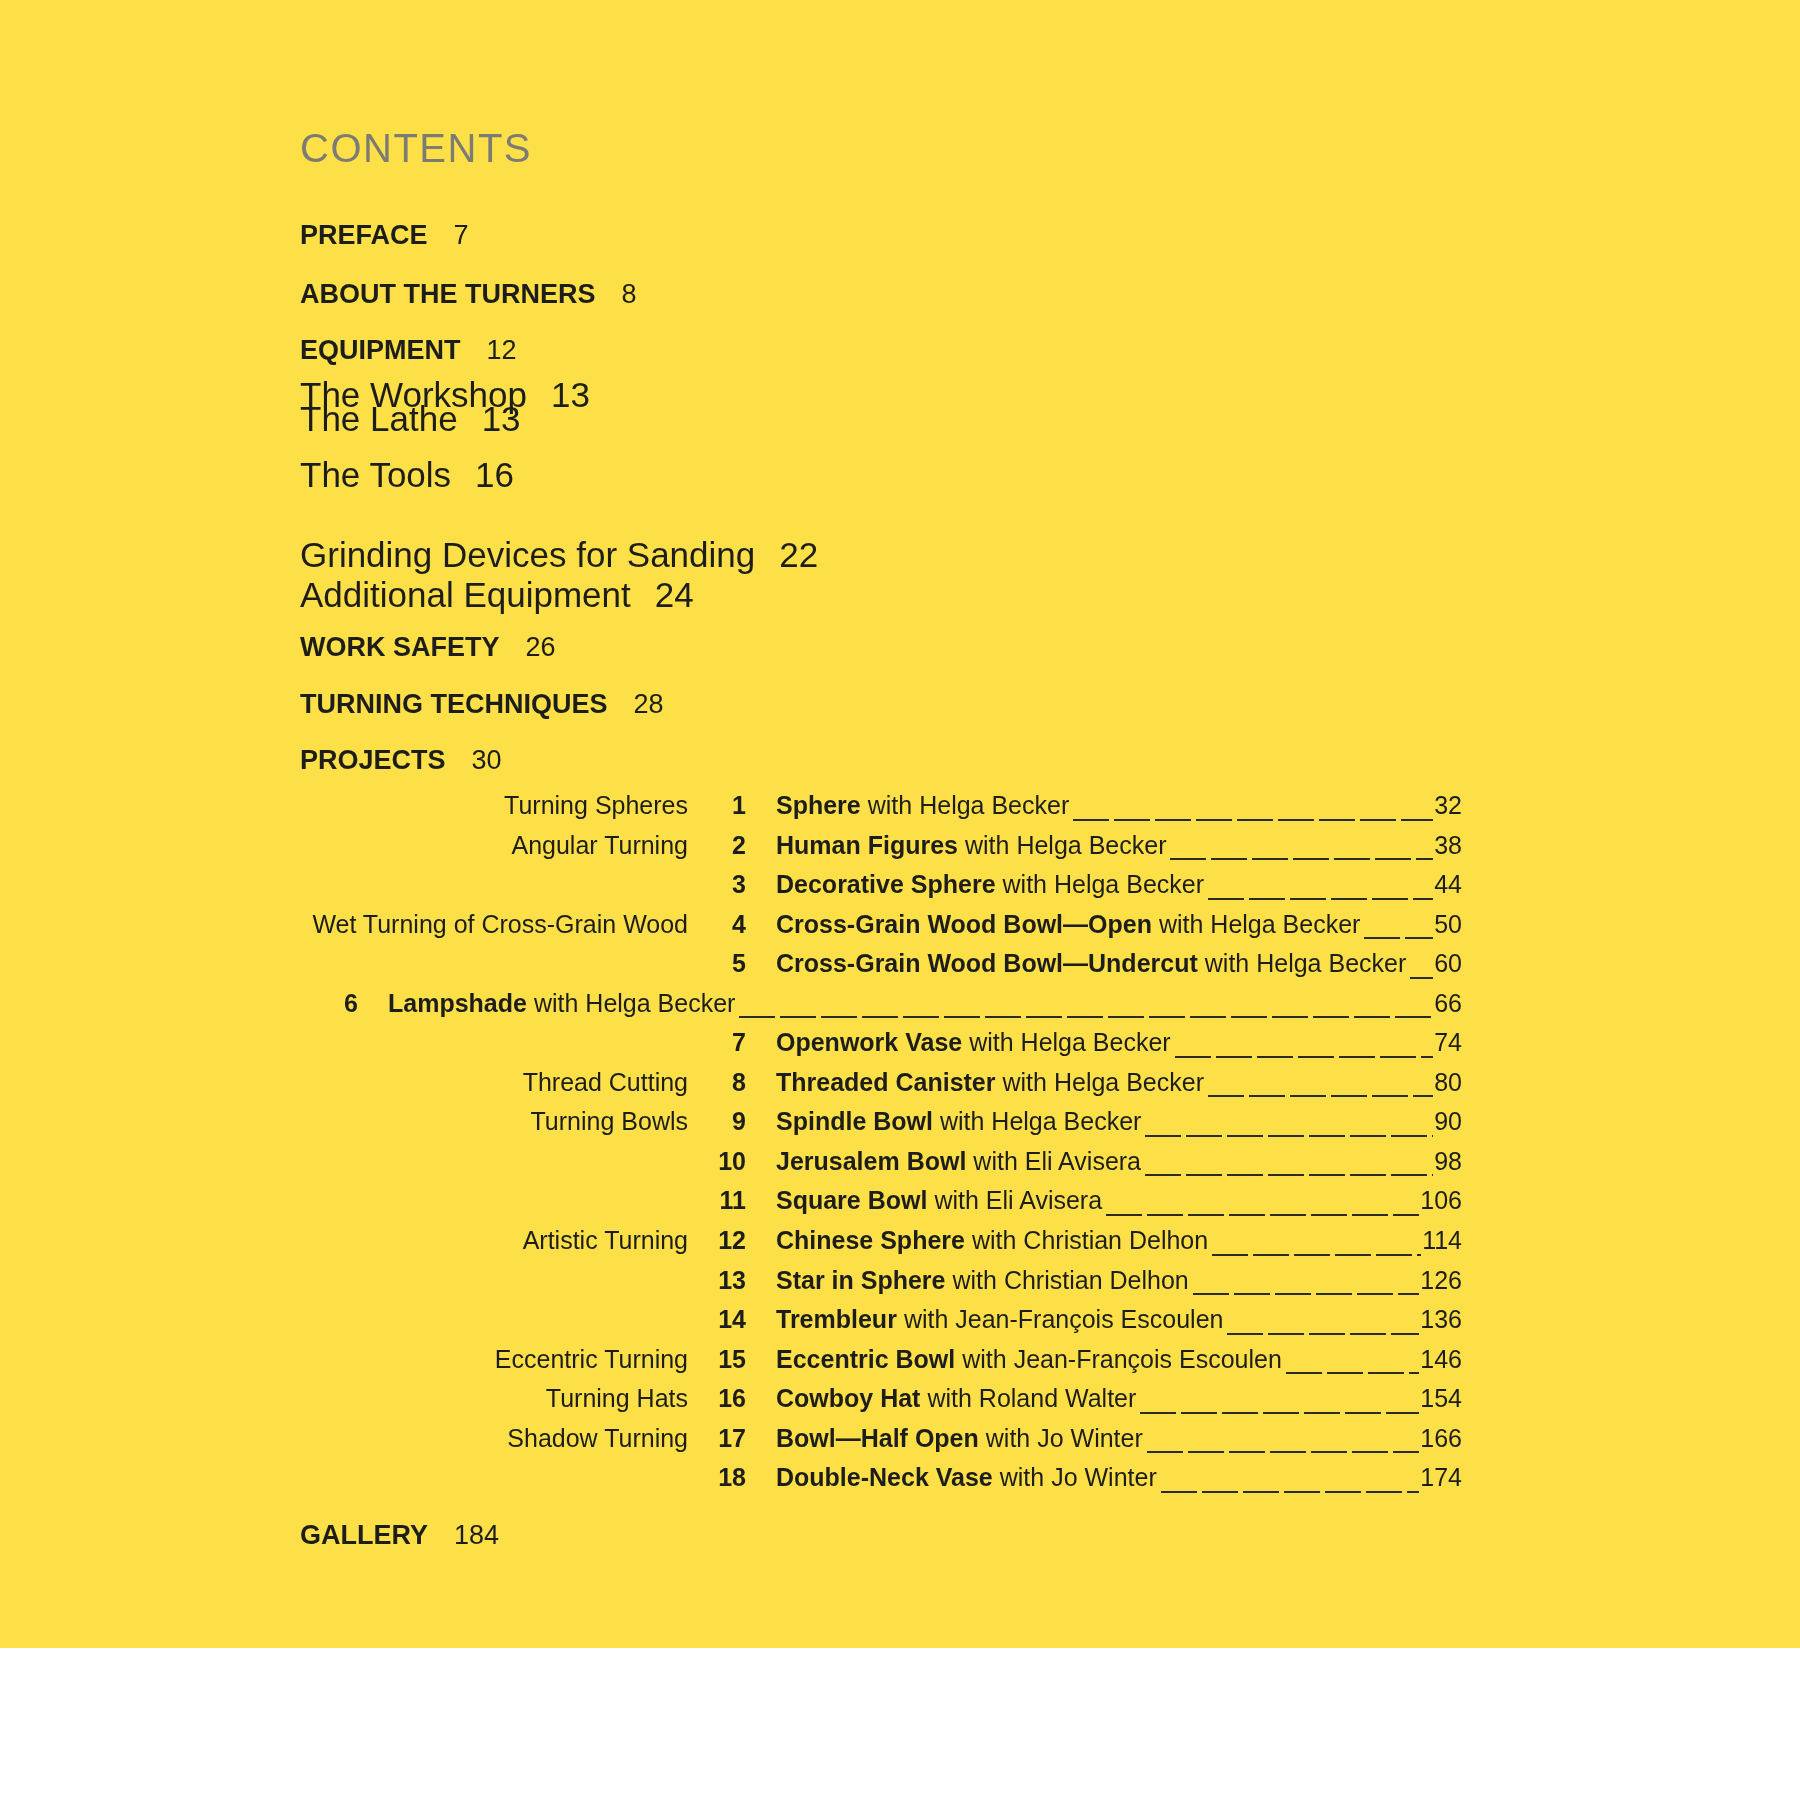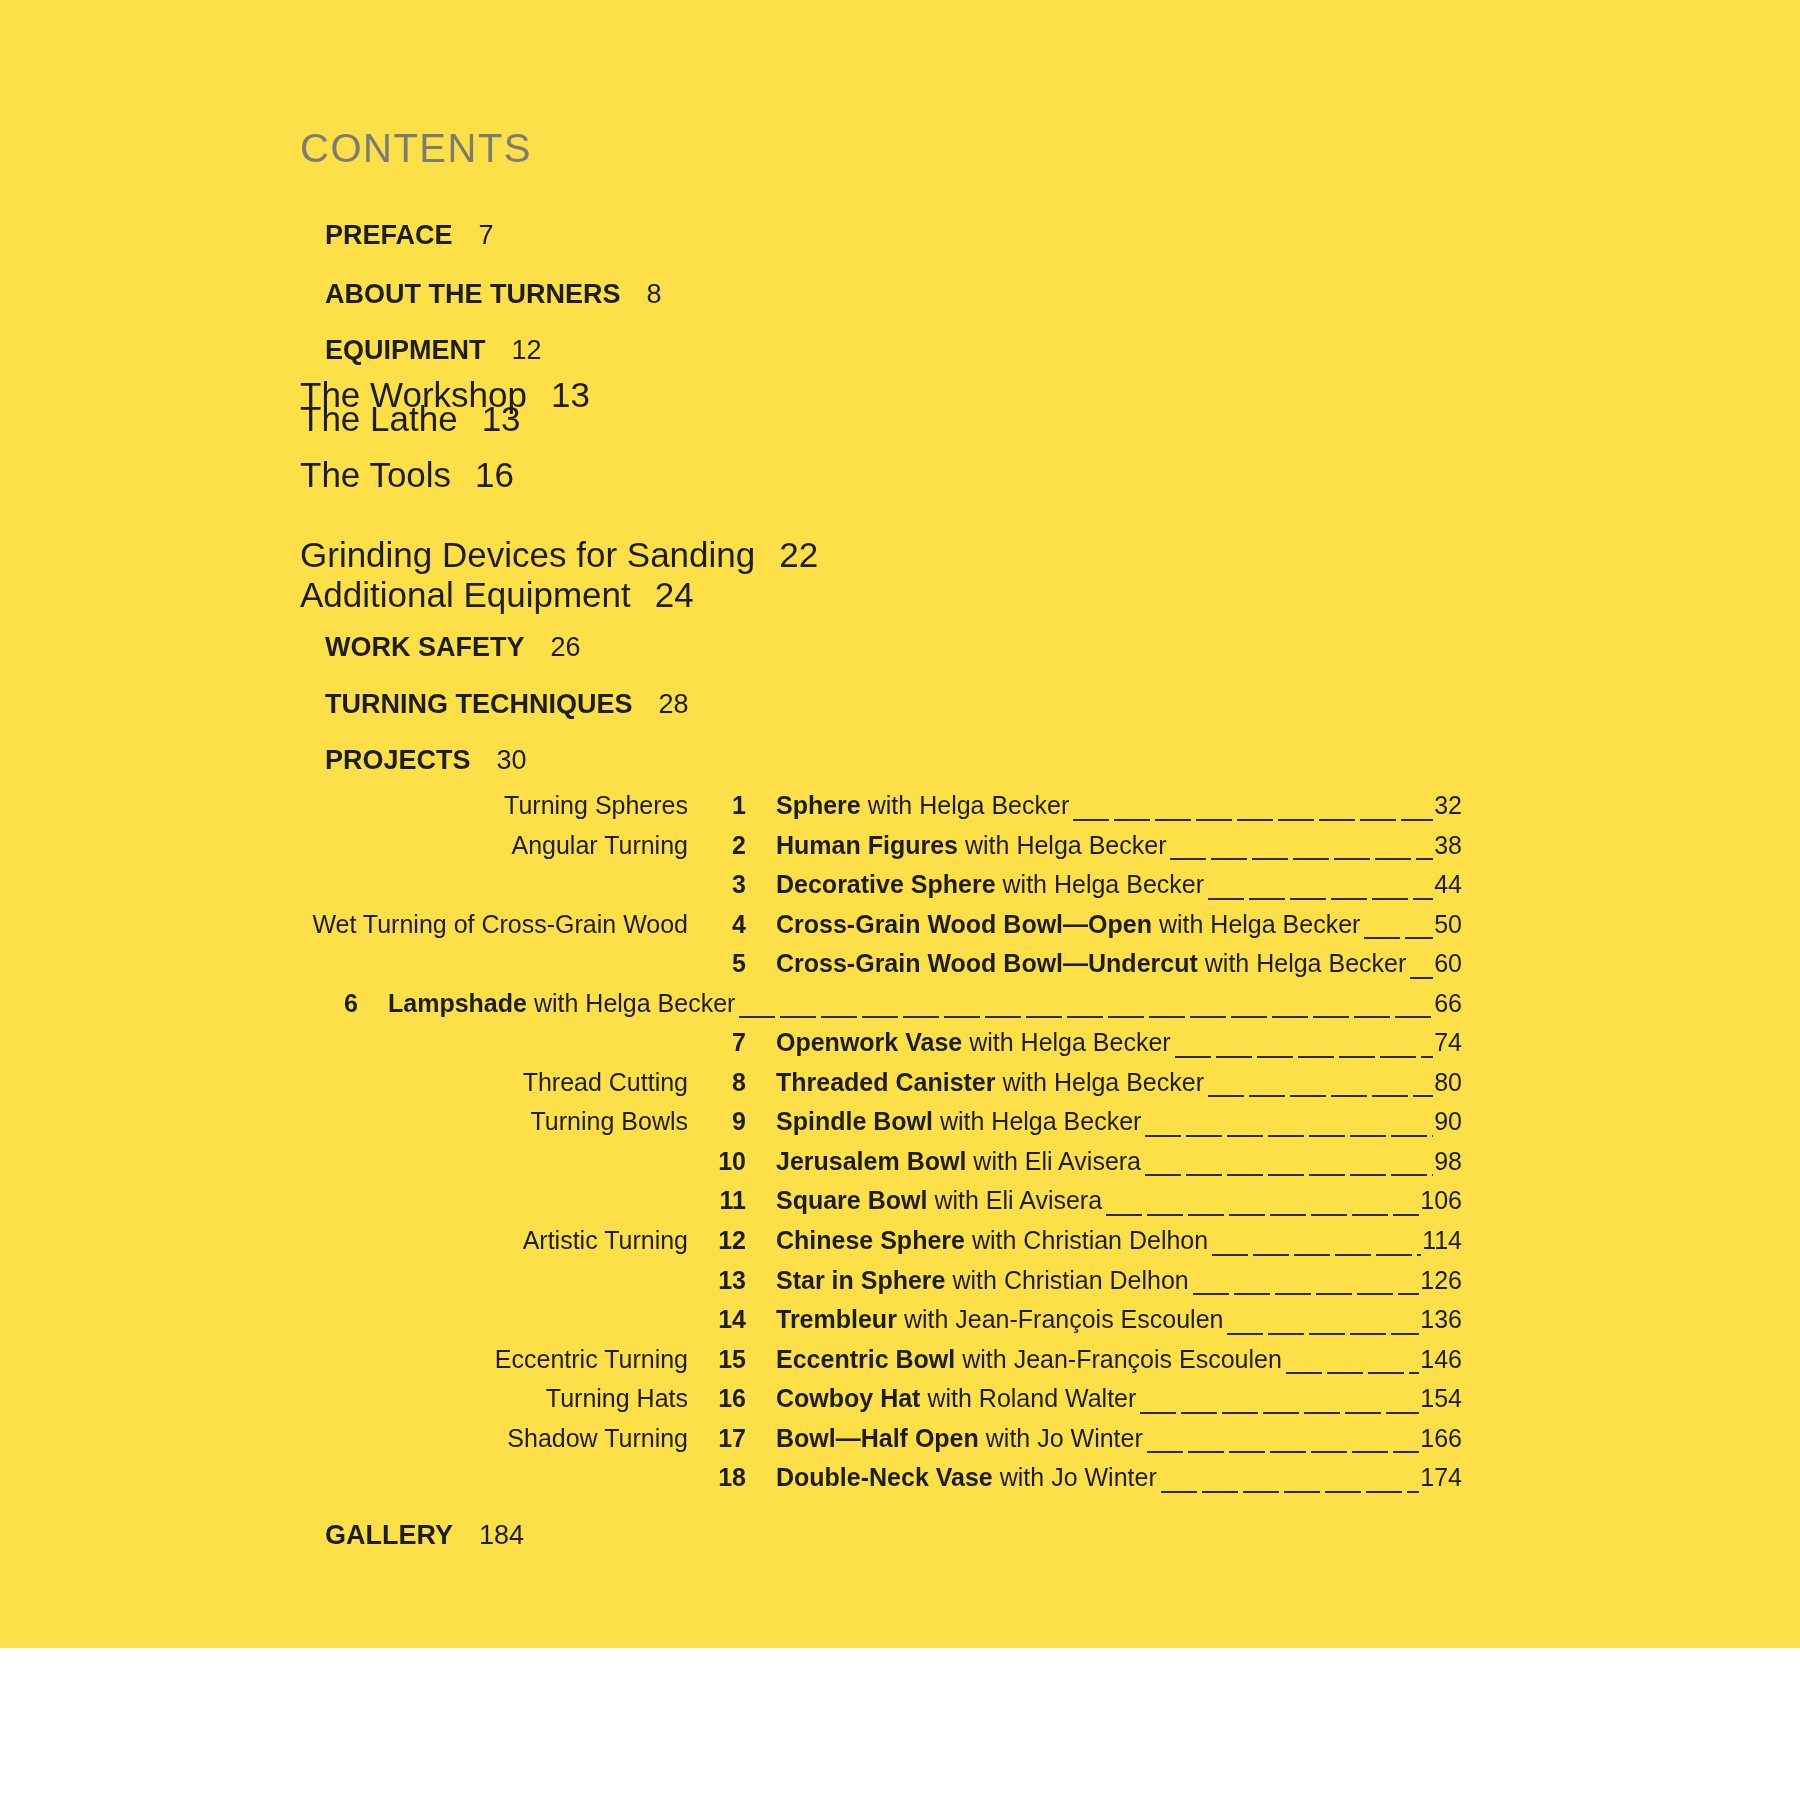--- a/index.html
+++ b/index.html
@@ -18,21 +18,20 @@
     letter-spacing:1.5px;
     color:#7c7b74;
     font-weight:400;
     line-height:1;
   }
   .sec{
     font-size:27px;
     line-height:1;
     font-weight:700;
     white-space:nowrap;
-    margin-left:25px;
   }
   .sec .pg{
     font-weight:400;
     margin-left:26px;
   }
   .sub{
     font-size:35px;
     line-height:1;
     font-weight:400;
     white-space:nowrap;

